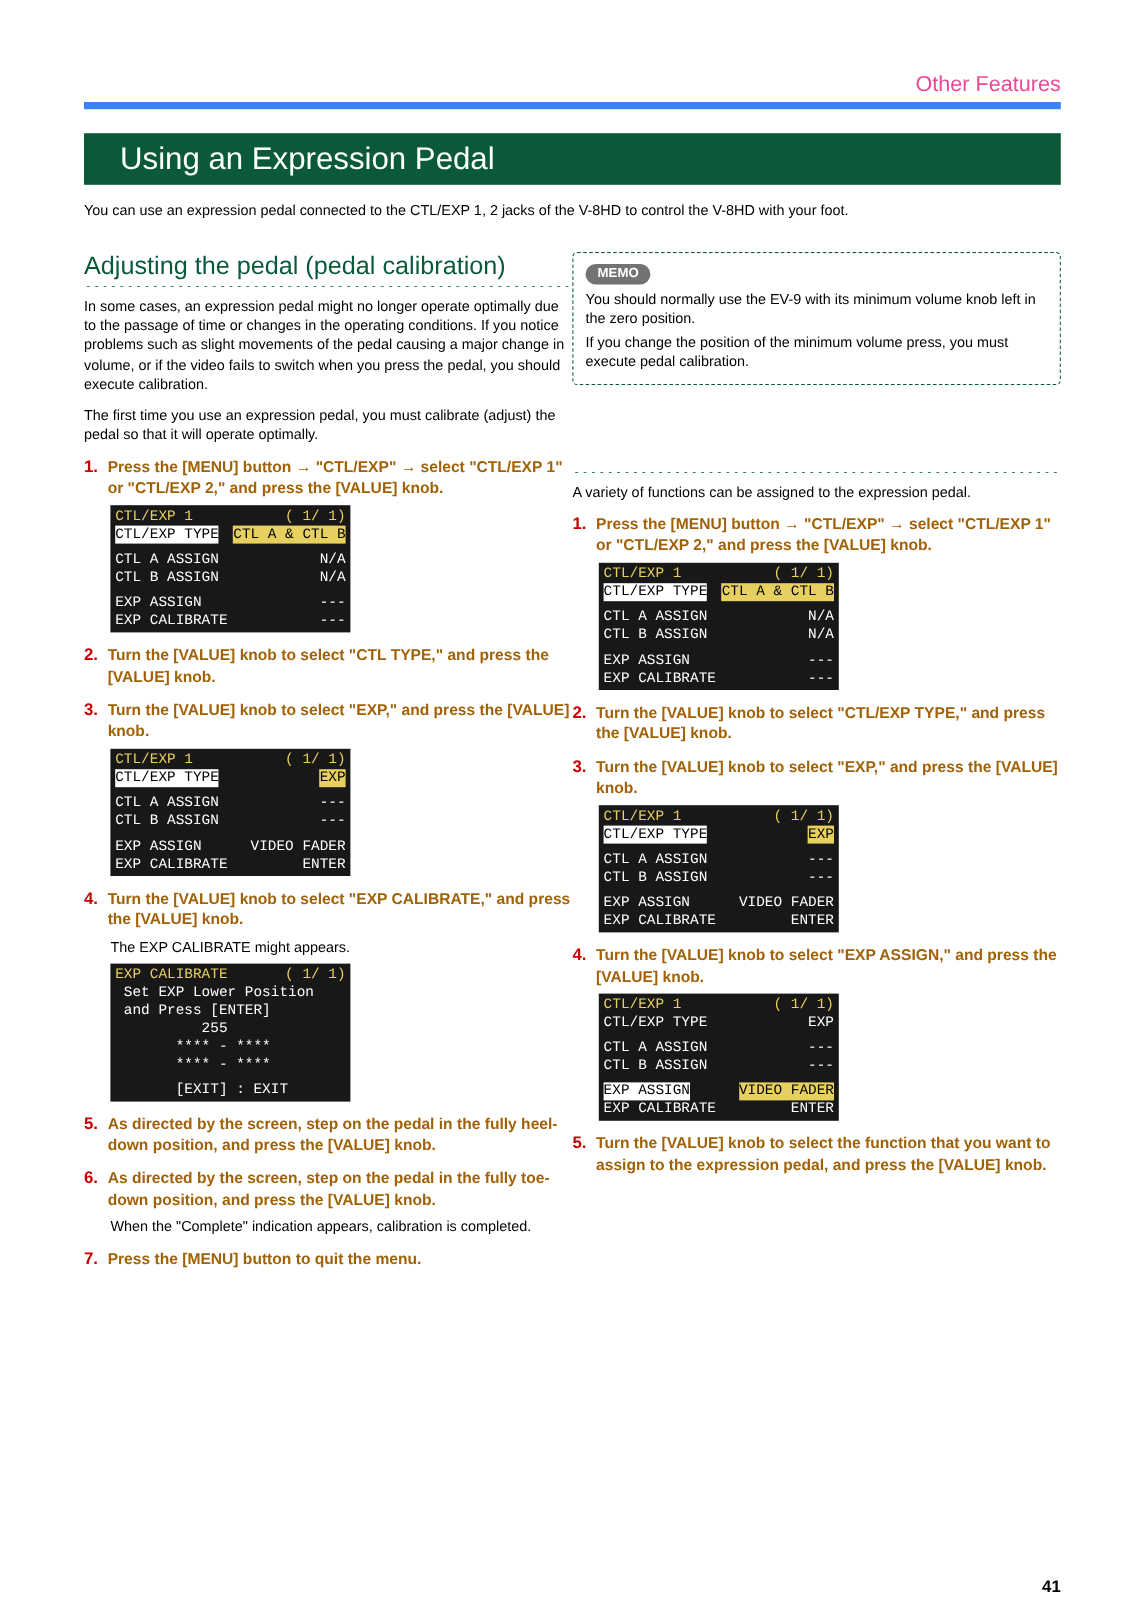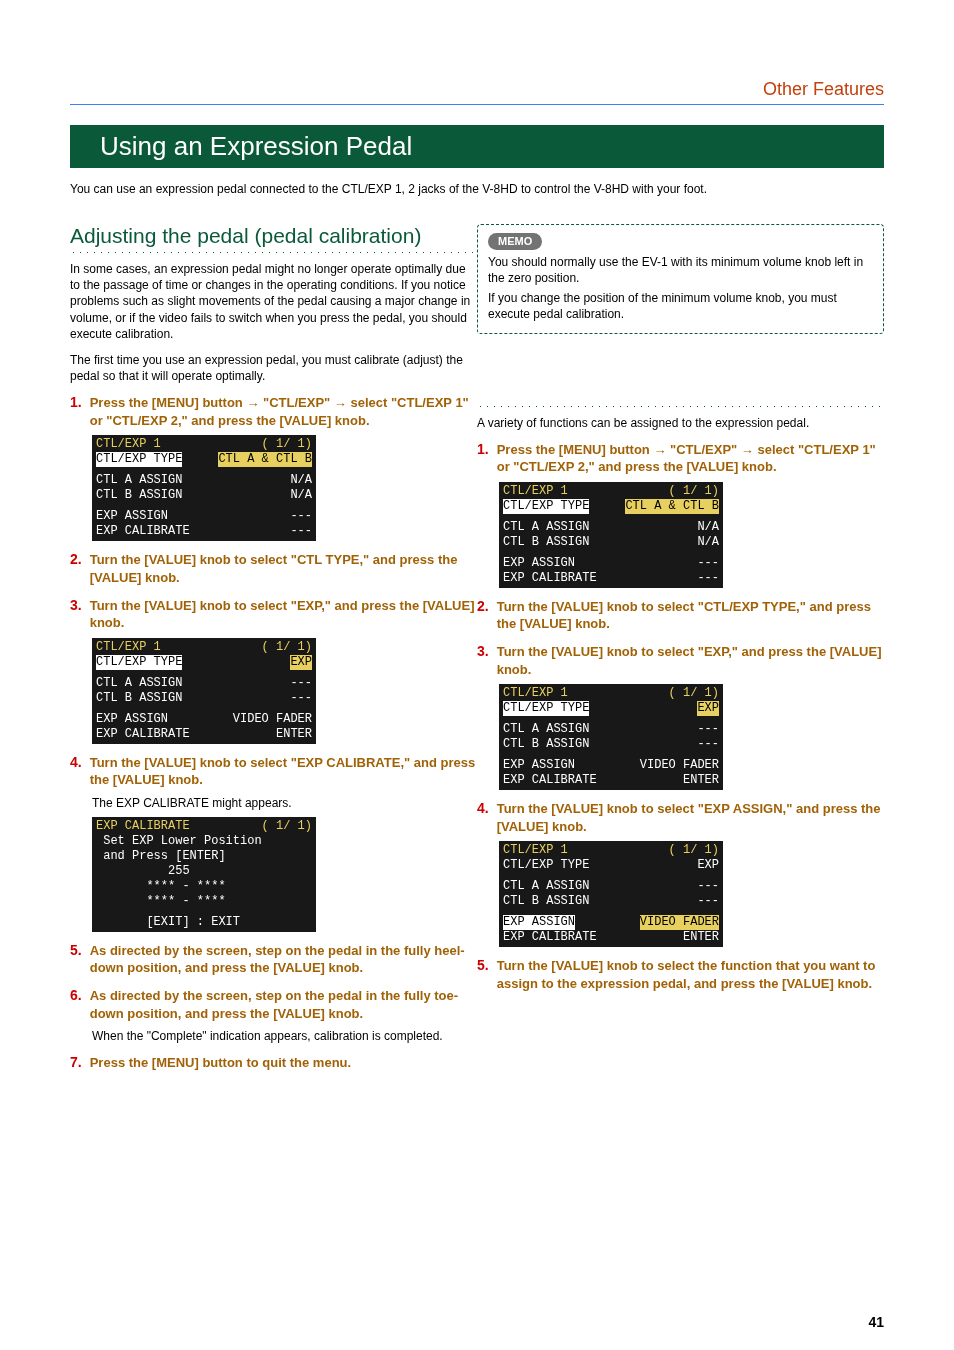--- a/index.html
+++ b/index.html
@@ -7,26 +7,25 @@
     font-family: "Helvetica Neue", Arial, sans-serif;
     width: 954px;
     height: 1350px;
     background: #fff;
     color: #000;
     position: relative;
     padding: 60px 70px 40px 70px;
   }
   .header-label {
     text-align: right;
-    color: #c2410c;
+    color: #ec4899;
     font-size: 18px;
     padding-bottom: 4px;
-    border-bottom: 1px solid #3b82f6;
+    border-bottom: 6px solid #3b82f6;
     margin-bottom: 20px;
-    margin-top: 19px;
   }
   .title-bar {
     background: #0a5a3a;
     color: #fff;
     font-size: 26px;
     padding: 6px 30px;
     margin-bottom: 14px;
     font-weight: 400;
   }
   .intro {
@@ -77,21 +76,21 @@
     font-size: 12px;
     line-height: 1.35;
     margin-left: 22px;
     margin-bottom: 6px;
   }
   .lcd {
     background:#181818;
     font-family: "Courier New", monospace;
     font-size: 12px;
     color:#fff;
-    width: 224px;
+    width: 200px;
     margin: 4px 0 10px 22px;
     padding: 2px 4px;
     line-height: 1.25;
   }
   .lcd .row { display:flex; justify-content:space-between; white-space:pre; }
   .lcd .yel { color:#e8d060; }
   .lcd .hlw { background:#fff; color:#000; }
   .lcd .hly { background:#e8d060; color:#000; }
   .lcd .spacer { height:6px; }
   .memo-box {
@@ -202,22 +201,22 @@
 
     <div class="step">
       <div class="step-num">7.</div>
       <div class="step-text">Press the [MENU] button to quit the menu.</div>
     </div>
   </div>
 
   <div class="col">
     <div class="memo-box">
       <span class="memo-tag">MEMO</span>
-      <p>You should normally use the EV-1 with its minimum volume knob left in the zero position.</p>
-      <p style="margin-top:4px;">If you change the position of the minimum volume knob, you must execute pedal calibration.</p>
+      <p>You should normally use the EV-9 with its minimum volume knob left in the zero position.</p>
+      <p style="margin-top:4px;">If you change the position of the minimum volume press, you must execute pedal calibration.</p>
     </div>
 
     <div class="dotted"></div>
     <p class="body-text">A variety of functions can be assigned to the expression pedal.</p>
 
     <div class="step">
       <div class="step-num">1.</div>
       <div class="step-text">Press the [MENU] button → "CTL/EXP" → select "CTL/EXP 1" or "CTL/EXP 2," and press the [VALUE] knob.</div>
     </div>
     <div class="lcd">

